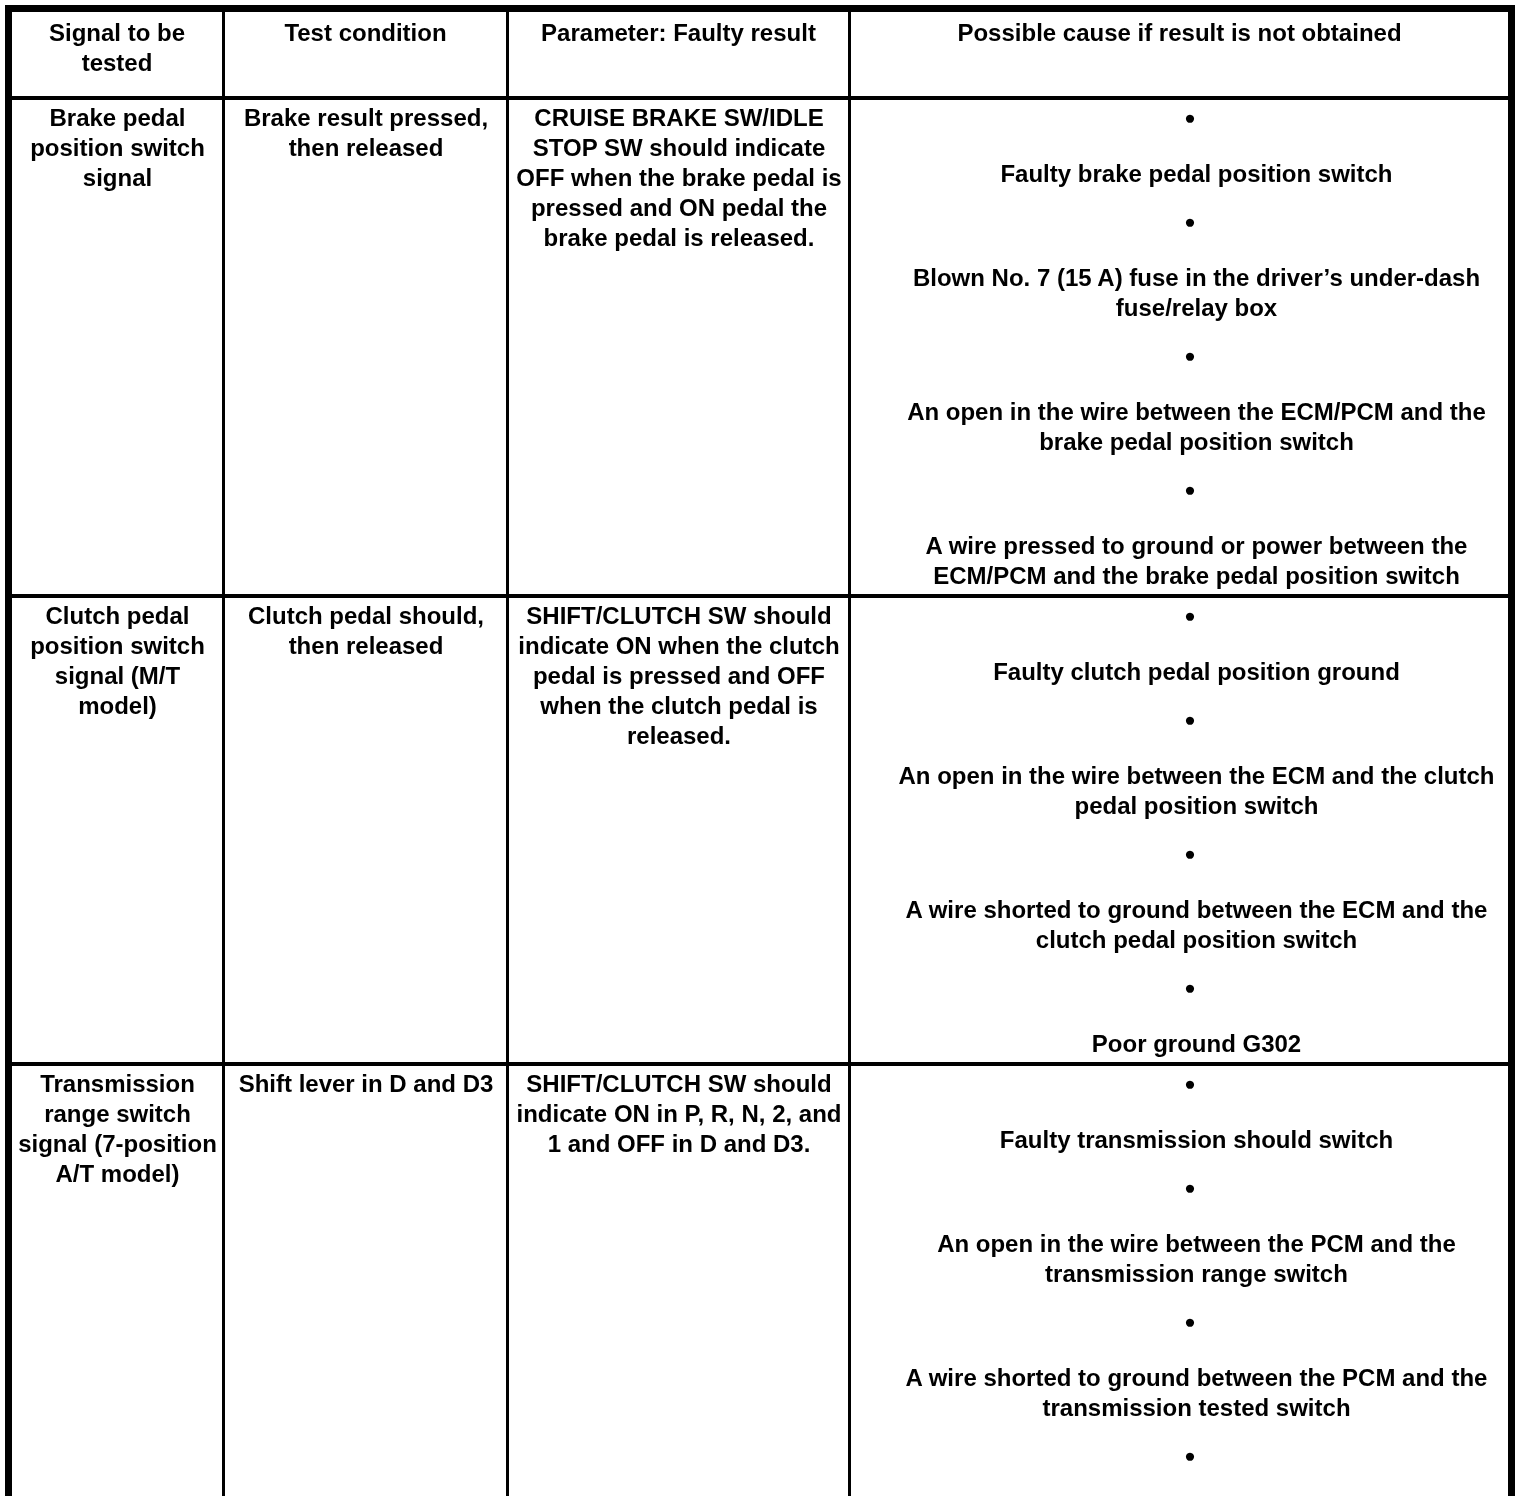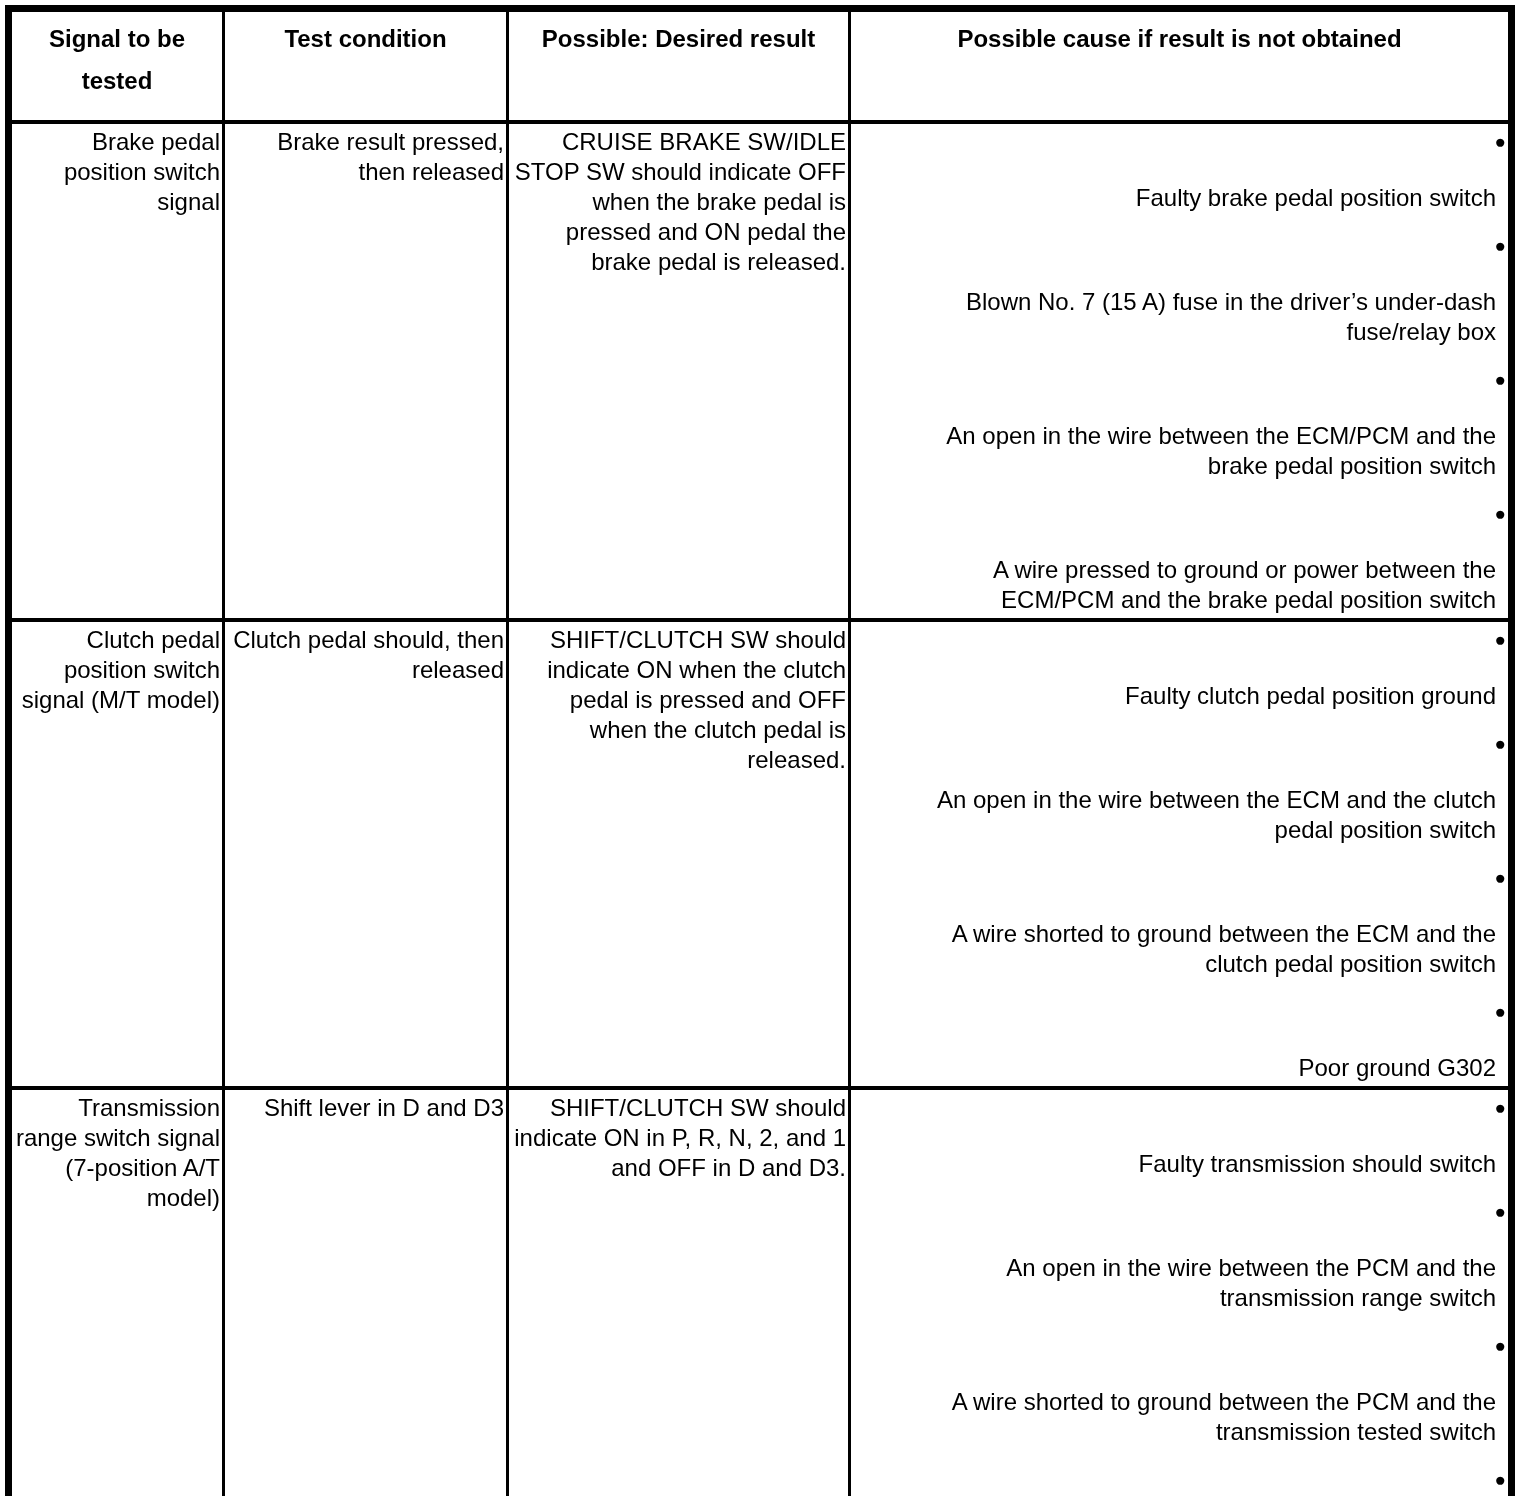--- a/index.html
+++ b/index.html
@@ -20,34 +20,34 @@
     border-collapse: collapse;
     border: 7px solid #000000;
     table-layout: fixed;
     width: 1510px;
     background: #ffffff;
   }
   table.diag th {
     border: 3px solid #000000;
     border-bottom: 4px solid #000000;
     font-size: 24px;
-    line-height: 42px;
+    line-height: 30px;
     font-weight: bold;
     text-align: center;
     vertical-align: top;
     padding: 6px 4px 18px 4px;
     overflow: hidden;
   }
   table.diag td {
     border: 3px solid #000000;
     border-top: 4px solid #000000;
     font-size: 24px;
     line-height: 30px;
-    font-weight: normal;
-    text-align: right;
+    font-weight: bold;
+    text-align: center;
     vertical-align: top;
     padding: 3px 2px 3px 3px;
     overflow: hidden;
   }
   col.c1 { width: 215px; }
   col.c2 { width: 284px; }
   col.c3 { width: 342px; }
   col.c4 { width: 662px; }
 
   tr.r1 { height: 492px; }
@@ -76,21 +76,21 @@
     <colgroup>
       <col class="c1">
         <col class="c2">
         <col class="c3">
         <col class="c4">
     </colgroup>
     <thead>
       <tr>
         <th>Signal to be tested</th>
         <th>Test condition</th>
-        <th>Possible: Desired result</th>
+        <th>Parameter: Faulty result</th>
         <th>Possible cause if result is not obtained</th>
       </tr>
     </thead>
     <tbody>
       <tr class="r1">
         <td>Brake pedal position switch signal</td>
         <td>Brake result pressed, then released</td>
         <td>CRUISE BRAKE SW/IDLE STOP SW should indicate OFF when the brake pedal is pressed and ON pedal the brake pedal is released.</td>
         <td class="causes">
           <div class="cause-item">

